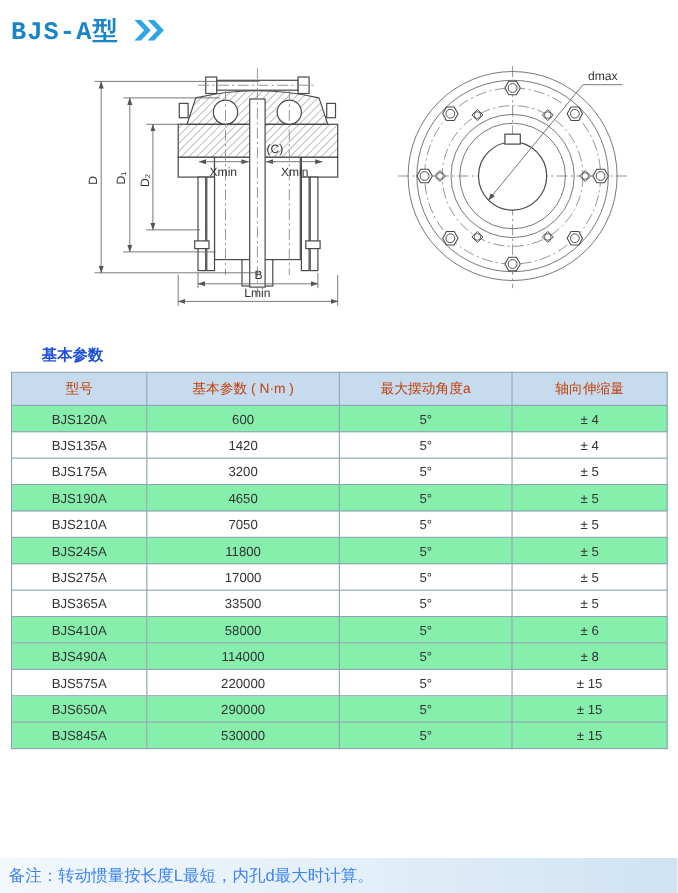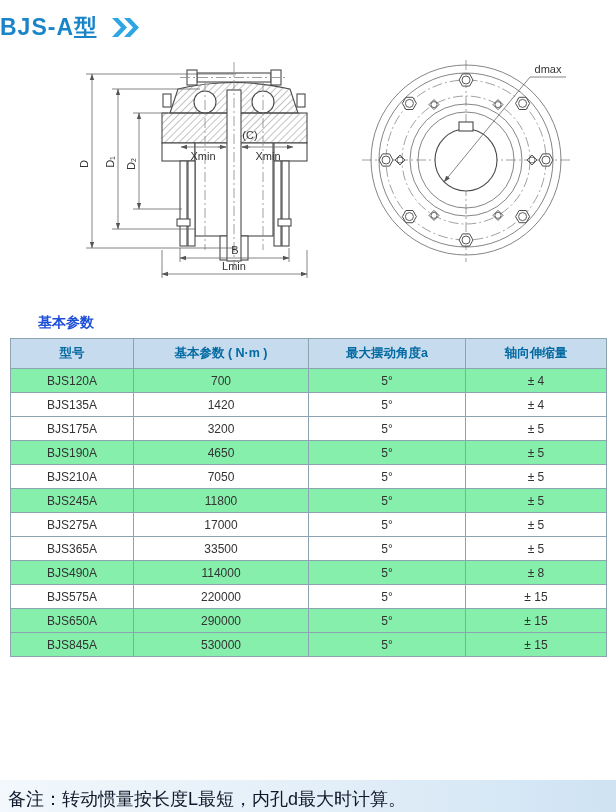--- a/index.html
+++ b/index.html
@@ -1,46 +1,46 @@
 <!DOCTYPE html>
 <html><head>
 <meta charset="utf-8">
 <style>
   * { margin:0; padding:0; box-sizing:border-box; }
   body { font-family:"Liberation Sans","DejaVu Sans",sans-serif; background:#fff; }
   .page { position:relative; width:616px; height:812px; background:#ffffff; overflow:hidden; }
 
   
-  .hdr { position:absolute; top:12px; left:0; display:flex; align-items:center; gap:13px; }
+  .hdr { position:absolute; top:12px; left:10px; display:flex; align-items:center; gap:13px;font-family:Liberation Mono, monospace; }
   .hdr h1 { color:#1a84c9; font-size:23px; font-weight:bold; letter-spacing:1px; }
   .chev { display:flex; gap:2px; }
 
   
   .drawing { position:absolute; top:52px; left:0; }
   .drawing text { font-size:11px; fill:#333; }
   .body-ln { stroke:#4a4a4a; stroke-width:1.1; fill:#fff; }
   .body-h  { stroke:#4a4a4a; stroke-width:1.1; fill:url(#hatch); }
   .thin    { stroke:#666; stroke-width:0.8; fill:none; }
   .cl      { stroke:#888; stroke-width:0.8; fill:none; stroke-dasharray:10 3 2 3; }
 
   
   .sec { position:absolute; top:314px; left:38px; font-size:14px; font-weight:bold; color:#1d4ed8; }
 
   
   table.params { position:absolute; top:338px; left:10px; width:596px; border-collapse:collapse;
                  font-size:12px; color:#333; table-layout:fixed; }
   table.params th, table.params td { border:1px solid #8ca3b0; text-align:center; padding:0; }
-  table.params th { height:30px; background:#c6dcee; font-weight:bold; font-size:12.5px; color:#0369a1; }
+  table.params th { height:30px; background:#c6dcee; font-weight:normal; font-size:12.5px; color:#c2410c; }
   table.params td { height:24px; background:#ffffff; }
   table.params tr.alt td { background:#86efac; }
 
   
   .band { position:absolute; left:0; top:780px; width:616px; height:32px;
           background:linear-gradient(90deg,#f2f8fc 0%,#e2eef8 55%,#cfe3f3 100%); }
-  .note { position:absolute; top:787px; left:8px; font-size:18px; color:#0f172a; }
+  .note { position:absolute; top:787px; left:8px; font-size:15px; color:#3b82f6; }
 </style>
 </head>
 <body>
 
 <div class="page">
 
   <div class="hdr">
     <h1>BJS-A型</h1>
     <svg class="chev" width="30" height="19" viewBox="0 0 30 19">
       <path d="M1,0 h6 l9,9.5 -9,9.5 h-6 l9,-9.5 z" fill="#2fa6e4"></path>
@@ -179,21 +179,21 @@
       <tr>
         <th>型号</th>
         <th>基本参数 ( N·m )</th>
         <th>最大摆动角度a</th>
         <th>轴向伸缩量</th>
       </tr>
     </thead>
     <tbody>
         <tr class="alt">
           <td>BJS120A</td>
-          <td>700</td>
+          <td>600</td>
           <td>5°</td>
           <td>± 4</td>
         </tr>
         <tr>
           <td>BJS135A</td>
           <td>1420</td>
           <td>5°</td>
           <td>± 4</td>
         </tr>
         <tr>
@@ -226,20 +226,26 @@
           <td>5°</td>
           <td>± 5</td>
         </tr>
         <tr>
           <td>BJS365A</td>
           <td>33500</td>
           <td>5°</td>
           <td>± 5</td>
         </tr>
         <tr class="alt">
+          <td>BJS410A</td>
+          <td>58000</td>
+          <td>5°</td>
+          <td>± 6</td>
+        </tr>
+        <tr class="alt">
           <td>BJS490A</td>
           <td>114000</td>
           <td>5°</td>
           <td>± 8</td>
         </tr>
         <tr>
           <td>BJS575A</td>
           <td>220000</td>
           <td>5°</td>
           <td>± 15</td>

